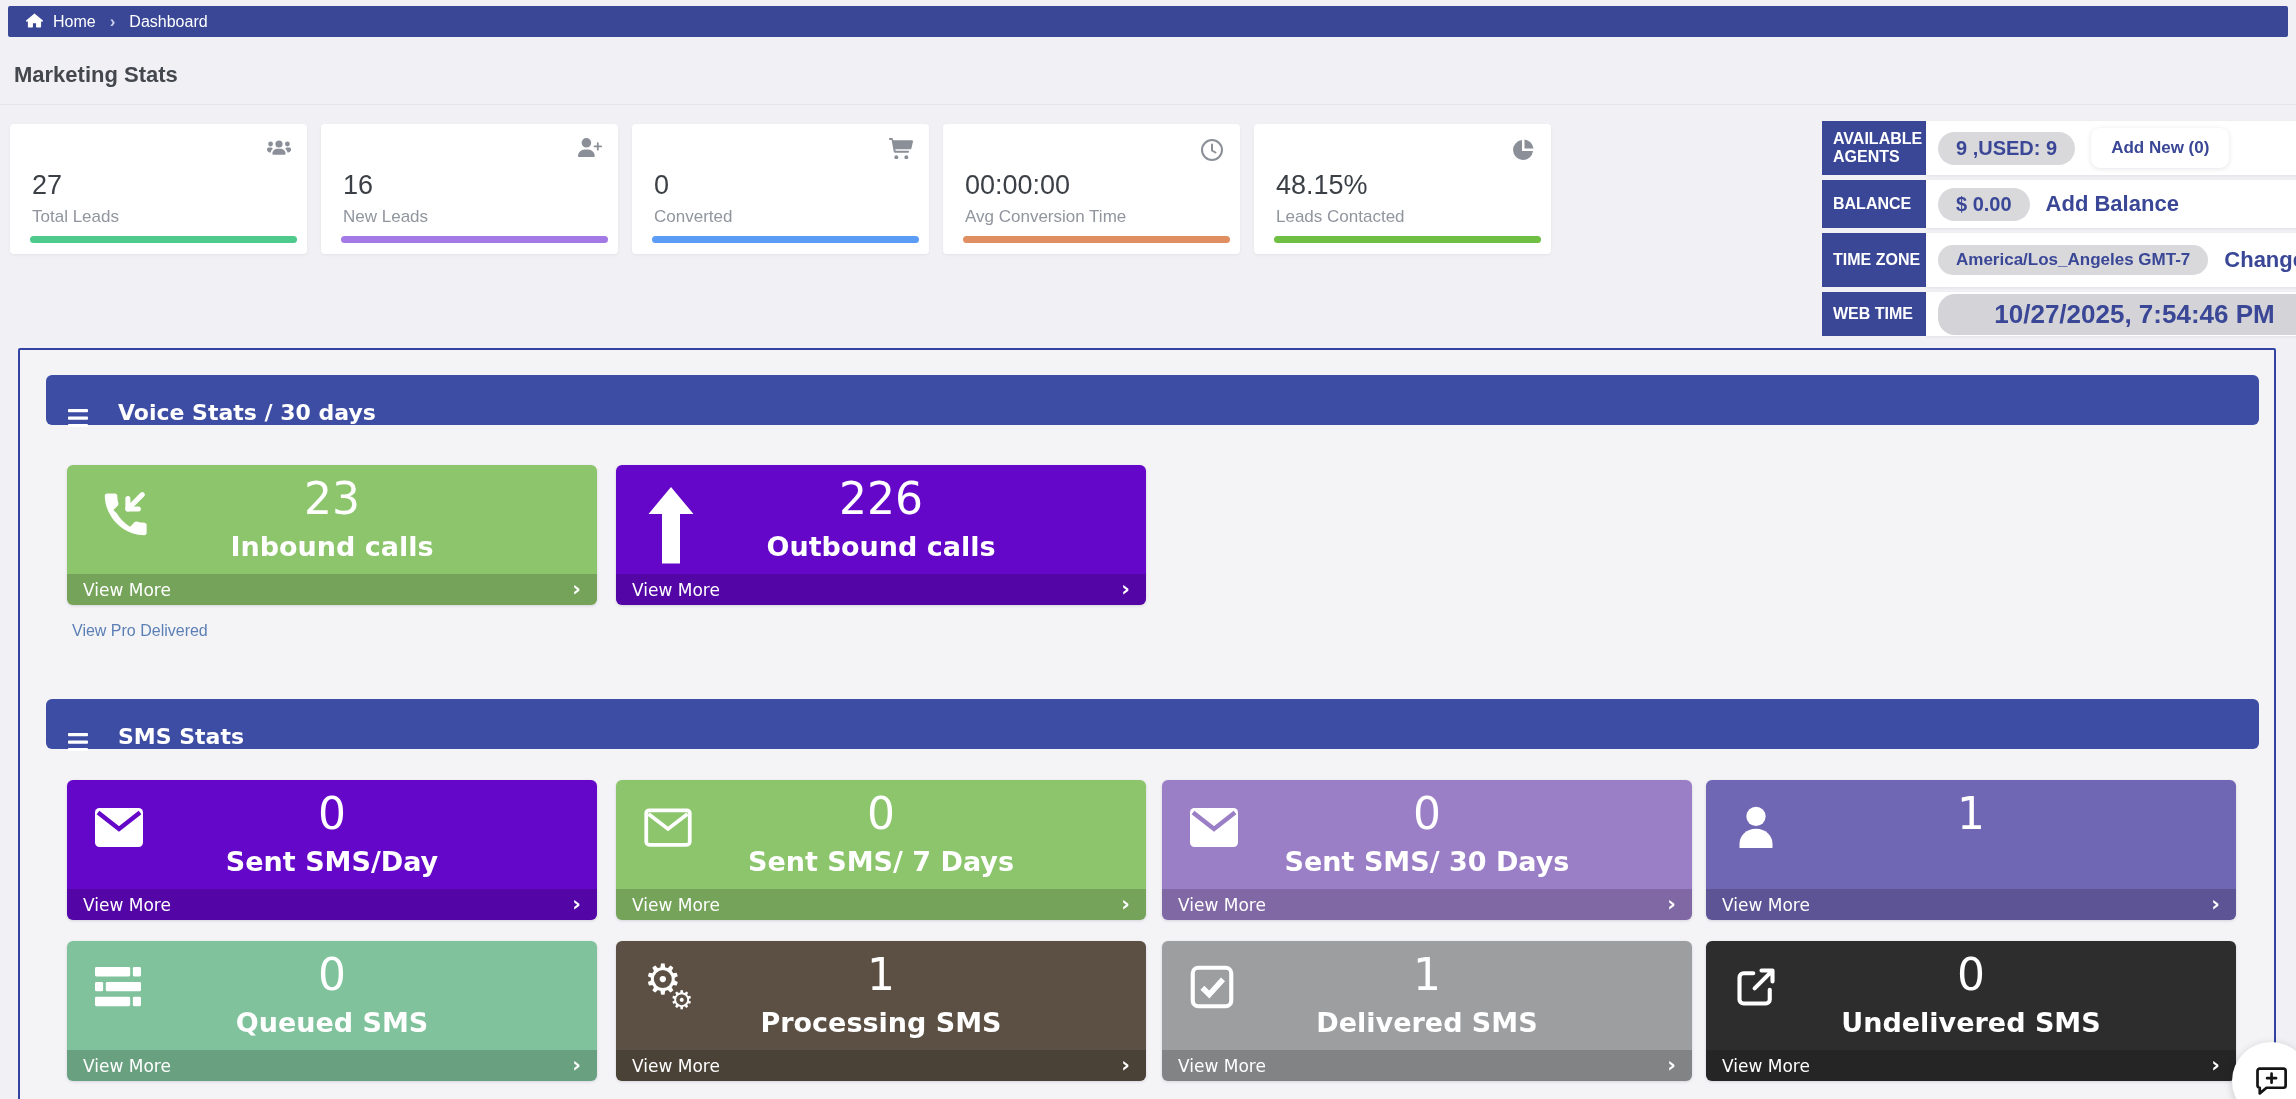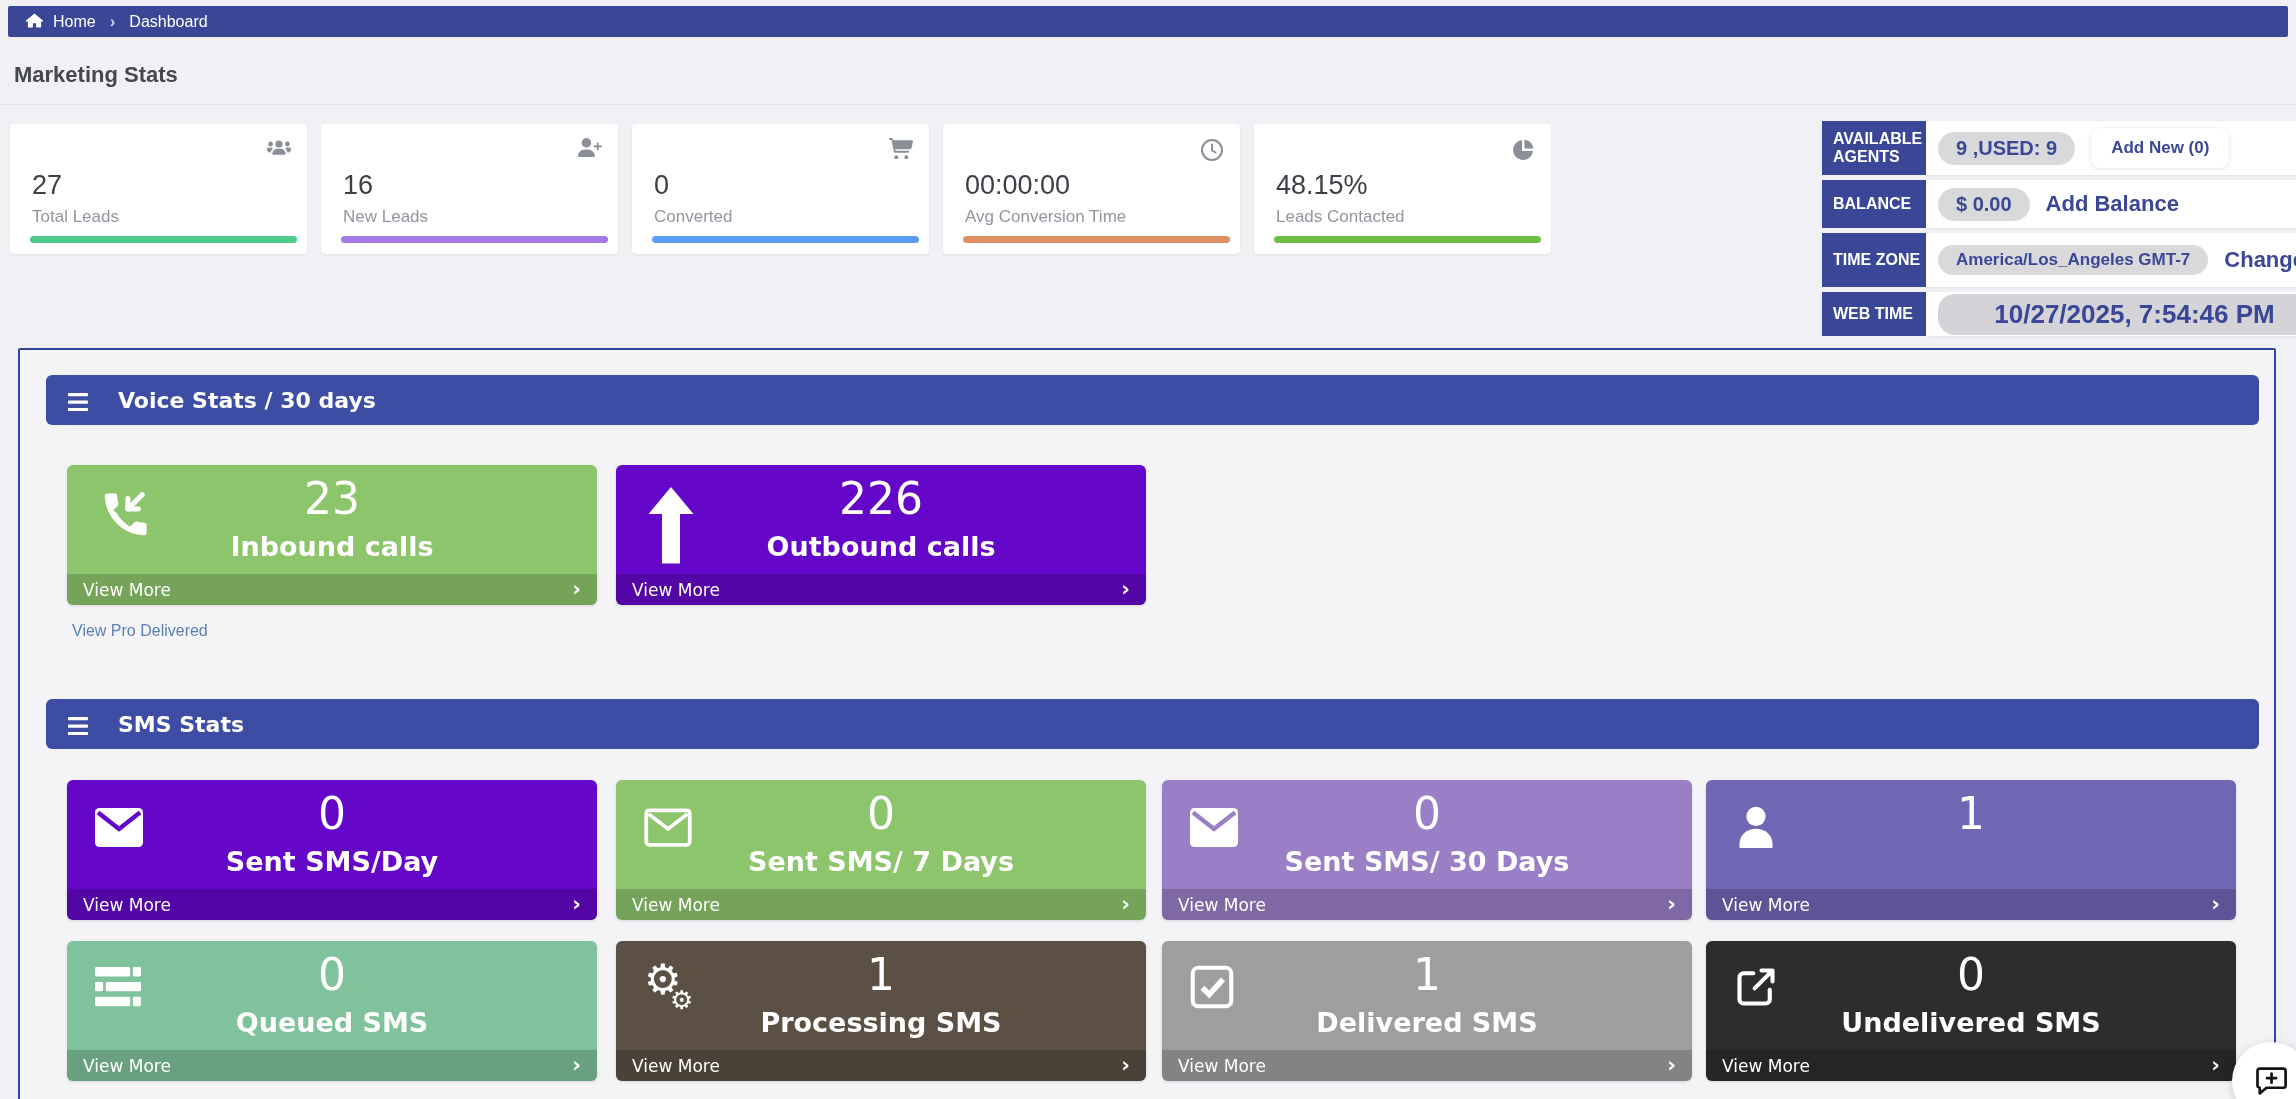--- a/index.html
+++ b/index.html
@@ -64,21 +64,21 @@
   .ap-row.timezone .ap-link { margin-left:auto; margin-right:30px; }
 
   
   .main-container {
     left:18px; top:348px; width:2258px; height:790px;
     border:2px solid #3343a4; background:#f4f4f7; border-radius:2px;
   }
   .sec-header {
     position:absolute; left:26px; width:2213px; height:50px;
     background:#3d4da4; border-radius:6px; color:#fff;
-    display:flex; align-items:center; padding-left:22px; gap:30px;
+    display:flex; align-items:flex-end; padding-left:22px; gap:30px;
     font-size:22px; font-weight:700; font-family:"DejaVu Sans", sans-serif;
   }
   .bars-ic { width:20px; height:18px; display:inline-block; cursor:pointer; }
 
   
   .bigcard {
     position:absolute; width:530px; height:140px; border-radius:6px;
     background:var(--bg); color:#fff; overflow:hidden;
     box-shadow:0 1px 3px rgba(40,40,60,.15); cursor:pointer;
     font-family:"DejaVu Sans", sans-serif;

